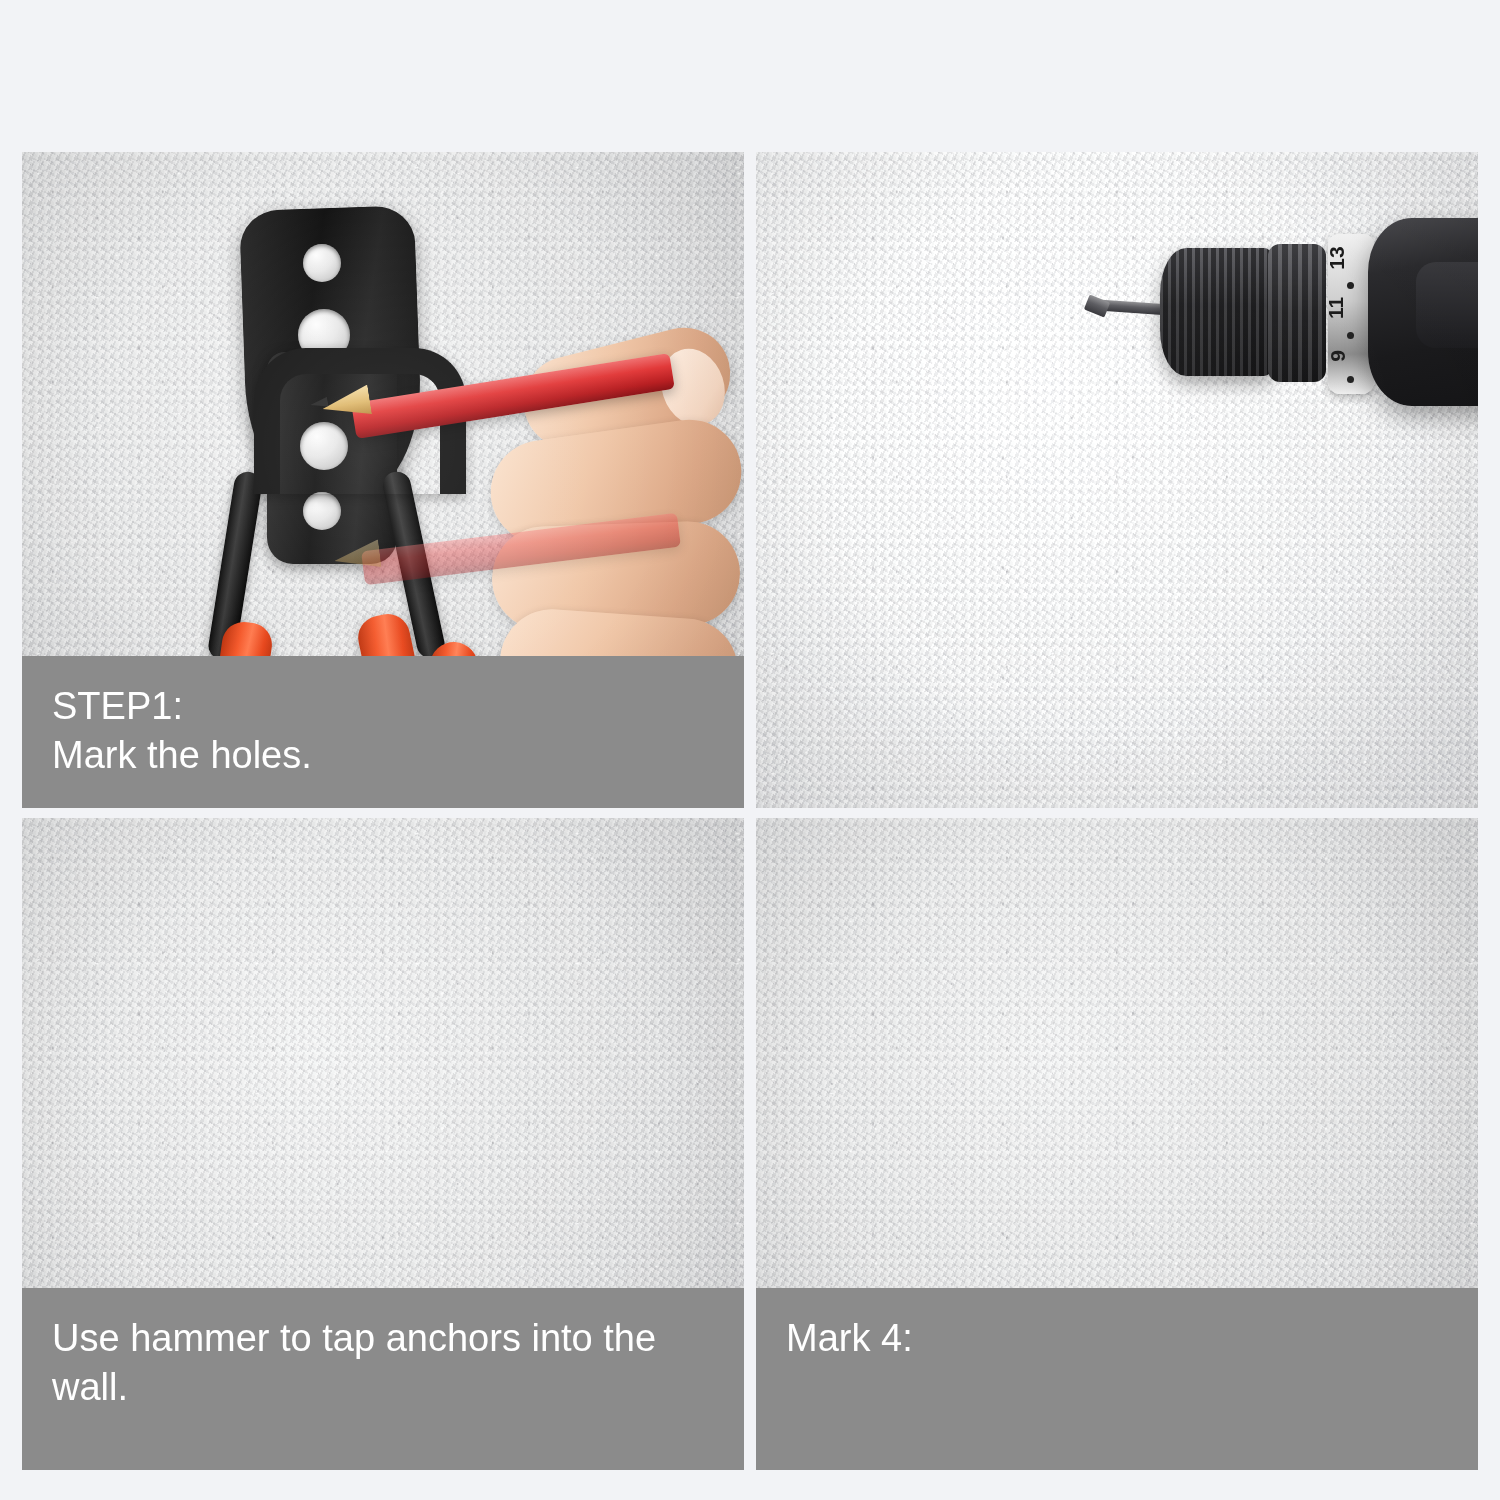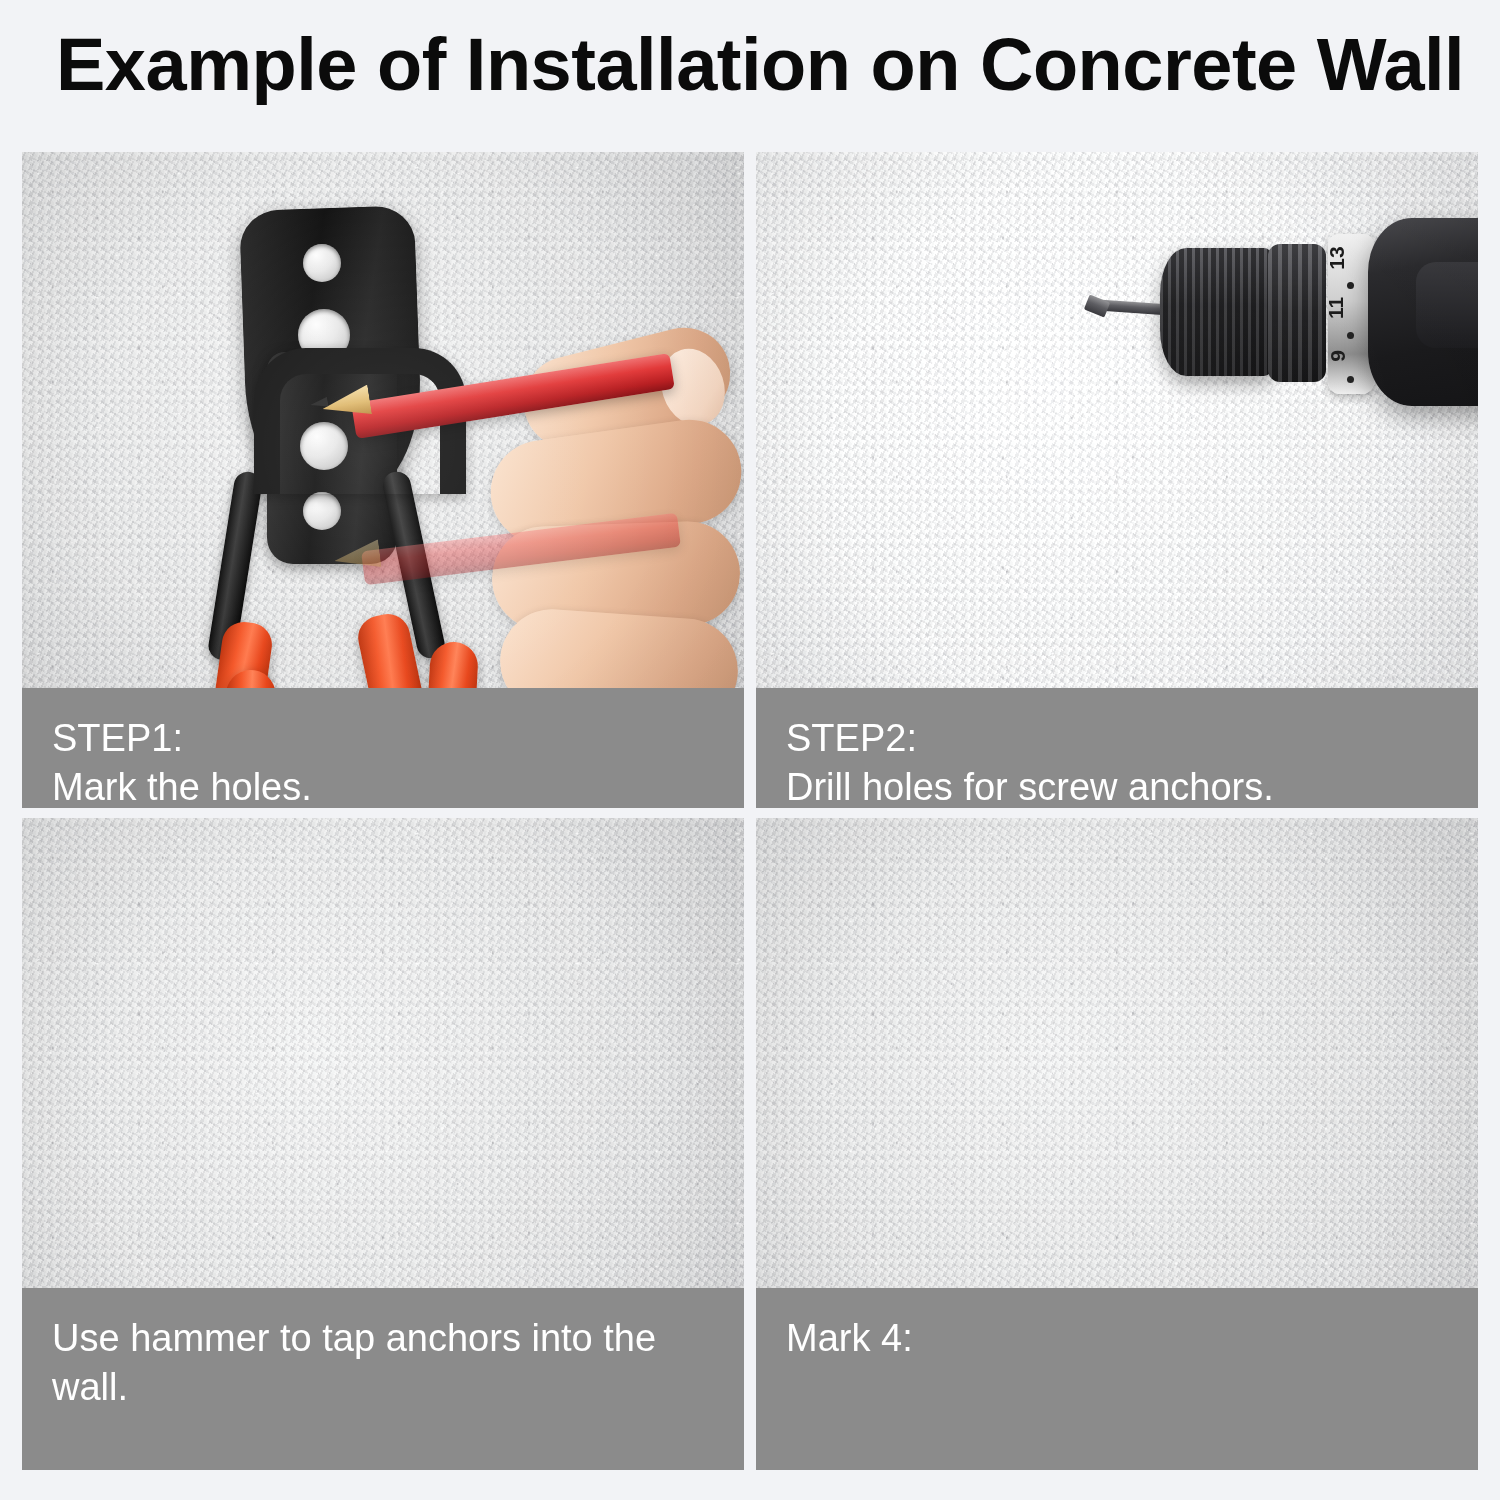--- a/index.html
+++ b/index.html
@@ -94,21 +94,21 @@
     color: #ffffff;
     padding: 26px 30px 26px 30px;
     box-sizing: border-box;
     font-size: 38px;
     line-height: 49px;
     font-weight: normal;
   }
   .caption .step-label { display: block; }
   .caption .step-text  { display: block; }
 
-  .cap-h130 { height: 120px; }
+  .cap-h130 { height: 152px; }
   .cap-h180 { height: 182px; }
 
   
   .plate {
     position: absolute;
     background: #151515;
     background-image: linear-gradient(100deg, #2c2c2c 0%, #111 38%, #242424 64%, #0c0c0c 100%);
     border-radius: 40px 40px 70px 70px / 38px 38px 120px 120px;
     box-shadow: 0 6px 18px rgba(0,0,0,.35);
   }
@@ -236,21 +236,20 @@
     inset: 0;
     pointer-events: none;
     background: radial-gradient(ellipse at 50% 45%, rgba(255,255,255,.10) 0%, rgba(0,0,0,0) 55%, rgba(0,0,0,.07) 100%);
   }
 </style>
 </head>
 <body>
 
 <div id="page">
 
-  <div class="page-title">Example of Installation on Concrete Wall</div>
 
   <div class="grid">
 
     <div class="panel">
       <div class="wall"></div>
 
       <div>
         <div class="plate" style="left:222px; top:56px; width:175px; height:290px; transform:rotate(-2deg);"></div>
         <div class="hole" style="left:281px; top:92px; width:38px; height:38px;"></div>
         <div class="hole" style="left:276px; top:157px; width:52px; height:52px;"></div>
@@ -323,24 +322,20 @@
       <div>
         
         
         
         
         
       </div>
 
       <div class="vignette"></div>
 
-      <div class="caption cap-h130">
-        <span class="step-label">STEP2:</span>
-        <span class="step-text">Drill holes for screw anchors.</span>
-      </div>
     </div>
 
     <div class="panel">
       <div class="wall"></div>
 
       <div>
         <div class="anchor-shadow" style="left:216px; top:926px; width:0; height:0;"></div>
 
       </div>
 

